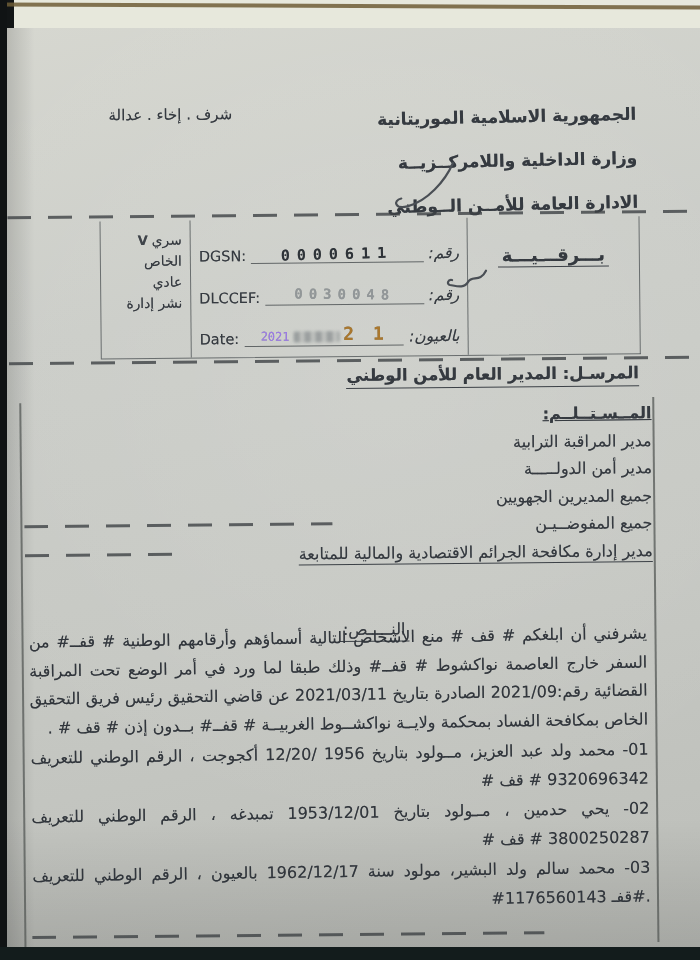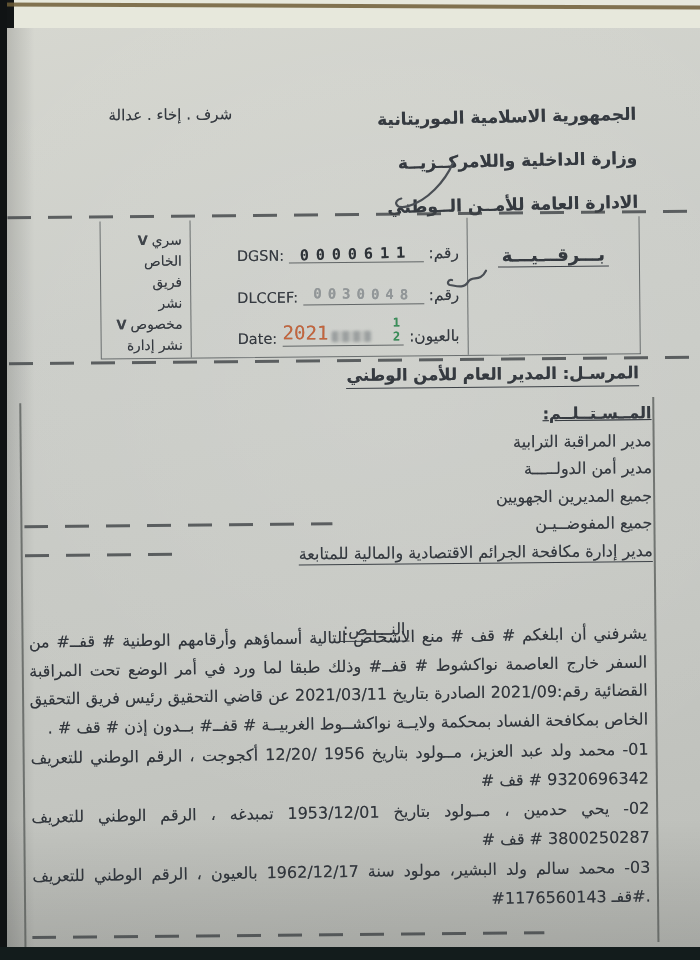--- a/index.html
+++ b/index.html
@@ -31,30 +31,30 @@
        transform:rotate(-0.7deg);}
   
   .tgbox{position:absolute;left:102px;top:219px;width:538px;height:137px;display:flex;direction:rtl;
          border:1.4px solid rgba(72,77,80,.75);border-top:none;}
   .tg-title-cell{width:172px;border-left:1.4px solid rgba(72,77,80,.75);text-align:center;
                  padding-top:27px;box-sizing:border-box;}
   .tg-title{font-weight:700;font-size:18px;border-bottom:1.7px solid #3c4147;padding:0 4px 1px;}
   .tg-mid{flex:1;display:flex;flex-direction:column;justify-content:space-between;
           padding:6px 8px 10px;box-sizing:border-box;}
   .tg-row{display:flex;align-items:flex-end;height:38px;}
-  .lar{font-size:15.5px;}
-  .llat{font-size:14.5px;direction:ltr;margin-left:38px;}
+  .lar{font-size:15.5px;font-style:italic;}
+  .llat{font-size:14.5px;direction:ltr;}
   .vline{flex:1;border-bottom:1.5px solid rgba(70,75,78,.8);margin:0 5px;display:flex;
          justify-content:center;align-items:flex-end;height:100%;}
   .stamp{font-family:"DejaVu Sans Mono",monospace;font-weight:700;}
   .stamp-dgsn{font-size:15px;letter-spacing:7px;color:#2e3338;transform:rotate(-1deg) translateY(1px);}
   .stamp-dlccef{font-size:14px;letter-spacing:6px;color:#6a7177;opacity:.6;transform:rotate(1.2deg) translateY(-2px);}
-  .stamp-day{font-family:"DejaVu Sans Mono",monospace;font-weight:700;font-size:12px;
-             letter-spacing:4px;color:#15803d;opacity:.8;transform:translateY(-1px);}
-  .stamp-year{font-family:"DejaVu Sans Mono",monospace;font-size:19px;color:#c2410c;opacity:.75;
+  .stamp-day{font-family:"DejaVu Sans Mono",monospace;font-weight:700;font-size:18px;
+             letter-spacing:4px;color:#a16207;opacity:.8;transform:translateY(-1px);}
+  .stamp-year{font-family:"DejaVu Sans Mono",monospace;font-size:12px;color:#8b5cf6;opacity:.75;
               transform:rotate(1deg) translateY(-2px);}
   .smudge{width:46px;height:11px;margin:0 4px 3px;border-radius:2px;
           background:repeating-linear-gradient(90deg,rgba(90,98,104,.45) 0 6px,rgba(90,98,104,.15) 6px 11px);
           filter:blur(1.6px);}
   .tg-cls{width:90px;border-right:1.4px solid rgba(72,77,80,.75);padding:9px 8px 0 2px;
           box-sizing:border-box;font-size:13.8px;line-height:21px;text-align:right;}
   .cls-row .mark{font-family:"DejaVu Sans",sans-serif;font-size:13px;margin-right:4px;
                  font-weight:700;color:#3f444a;}
   
   .sender{right:60px;top:366px;font-size:16.5px;font-weight:600;
@@ -122,22 +122,21 @@
             <span class="stamp-day">1 2</span>
             <span class="smudge"></span>
             <span class="stamp-year">2021</span>
           </span>
           <span class="llat">Date:</span>
         </div>
       </div>
       <div class="tg-cls">
         <div class="cls-row"><span>سري</span><span class="mark">V</span></div>
         <div class="cls-row"><span>الخاص</span><span class="mark"></span></div>
-        <div class="cls-row"><span>فريق</span><span class="mark"></span></div>
-        <div class="cls-row"><span>نشر مخصوص</span><span class="mark">V</span></div>
+        <div class="cls-row"><span>عادي</span><span class="mark"></span></div>
         <div class="cls-row"><span>نشر إدارة</span><span class="mark"></span></div>
       </div>
     </div>
     <svg class="ink-svg" style="left:444px;top:266px;" width="48" height="42" viewBox="0 0 48 42">
       <path d="M44,6 C38,18 30,10 26,17 C22,24 14,21 8,20 C4,19 6,14 10,15"></path>
     </svg>
 
     <div class="dashes" style="left:10px;top:213px;width:684px;"></div>
     <div class="dashes" style="left:10px;top:359px;width:684px;"></div>
 

